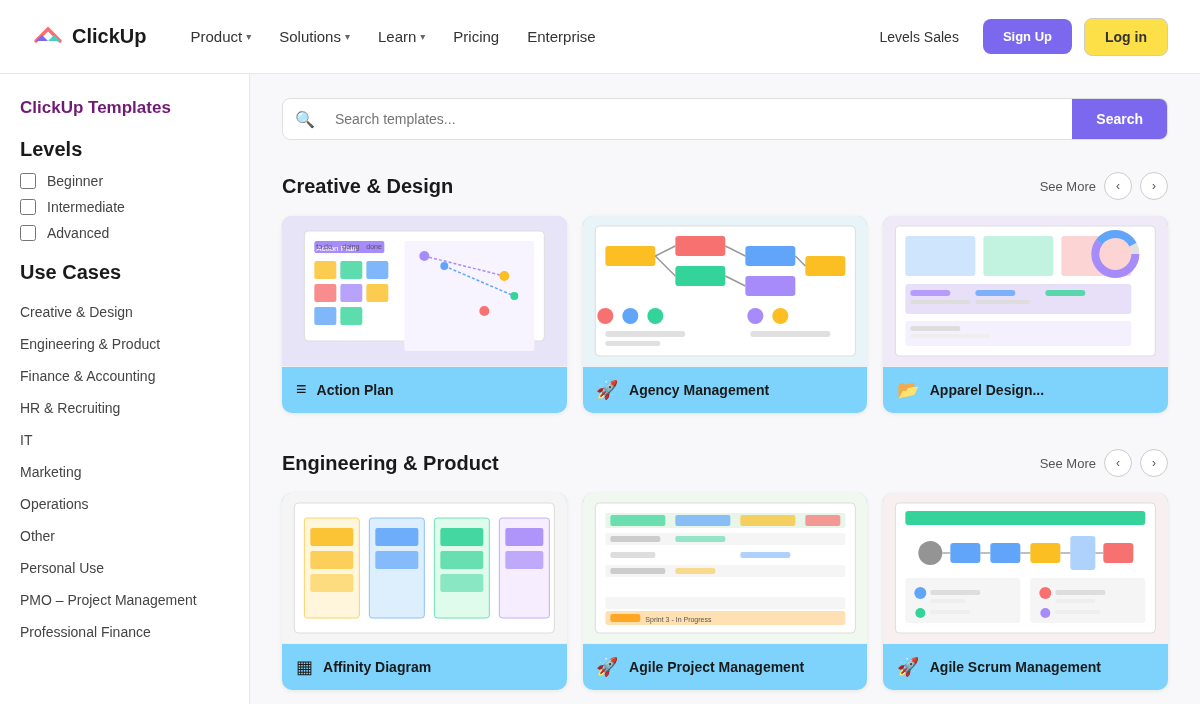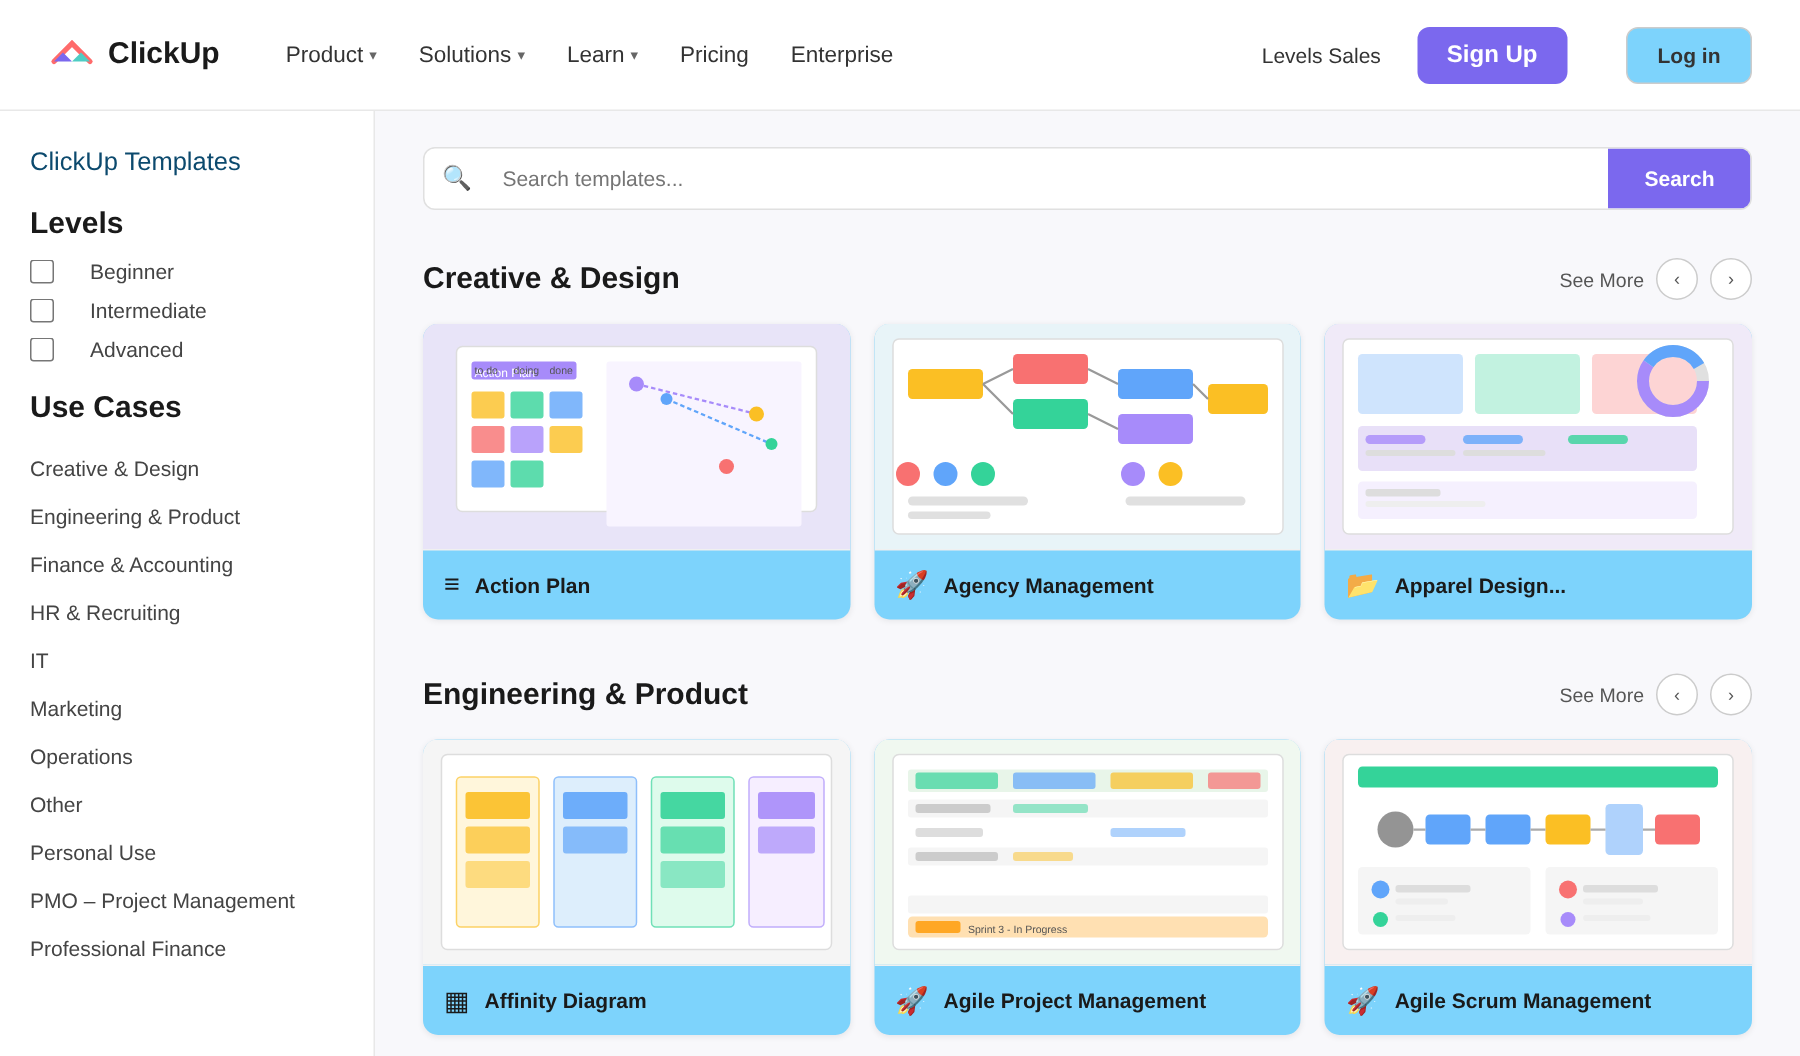--- a/index.html
+++ b/index.html
@@ -19,38 +19,38 @@
       display: flex; align-items: center; gap: 4px;
       padding: 8px 12px; cursor: pointer; border-radius: 6px;
       font-size: 15px; color: #333; font-weight: 500;
       border: none; background: none;
     }
     .chevron { font-size: 10px; color: #666; }
     .navbar-right { display: flex; align-items: center; gap: 12px; }
     .contact-sales { font-size: 14px; color: #333; cursor: pointer; font-weight: 500; padding: 8px 12px; }
     .btn-signup {
       background: #7b68ee; color: #fff; border: none; border-radius: 8px;
-      padding: 10px 20px; font-size: 16px; font-weight: 600; cursor: pointer;
+      padding: 10px 20px; font-size: 13px; font-weight: 600; cursor: pointer;
     }
     .btn-login {
-      background: #7dd3fc; color: #333; border: 1.5px solid #ccc; border-radius: 8px;
-      padding: 10px 20px; font-size: 14px; font-weight: 600; cursor: pointer; margin-left: 27px;
+      background: #fde047; color: #333; border: 1.5px solid #ccc; border-radius: 8px;
+      padding: 10px 20px; font-size: 14px; font-weight: 600; cursor: pointer;
     }
 
     
     .page-layout { display: flex; min-height: calc(100vh - 64px); }
 
     
     .sidebar {
       width: 250px; min-width: 250px; padding: 24px 20px;
       border-right: 1px solid #e8e8e8; background: #fff; overflow-y: auto;
     }
-    .sidebar-title { font-size: 17px; font-weight: 400; margin-bottom: 20px; color: #0c4a6e; }
+    .sidebar-title { font-size: 17px; font-weight: 700; margin-bottom: 20px; color: #701a75; }
     .section-title { font-size: 20px; font-weight: 700; color: #1a1a1a; margin-bottom: 12px; margin-top: 20px; }
-    .checkbox-item { display: flex; align-items: center; gap: 24px; margin-bottom: 10px; cursor: pointer; }
+    .checkbox-item { display: flex; align-items: center; gap: 11px; margin-bottom: 10px; cursor: pointer; }
     .checkbox-item input[type="checkbox"] {
       width: 16px; height: 16px; border: 1.5px solid #ccc; border-radius: 3px; cursor: pointer;
     }
     .checkbox-label { font-size: 14px; color: #444; }
     .use-cases-list { list-style: none; }
     .use-case-item {
       padding: 8px 0; font-size: 14px; color: #444; cursor: pointer;
       border-radius: 4px;
     }
 

